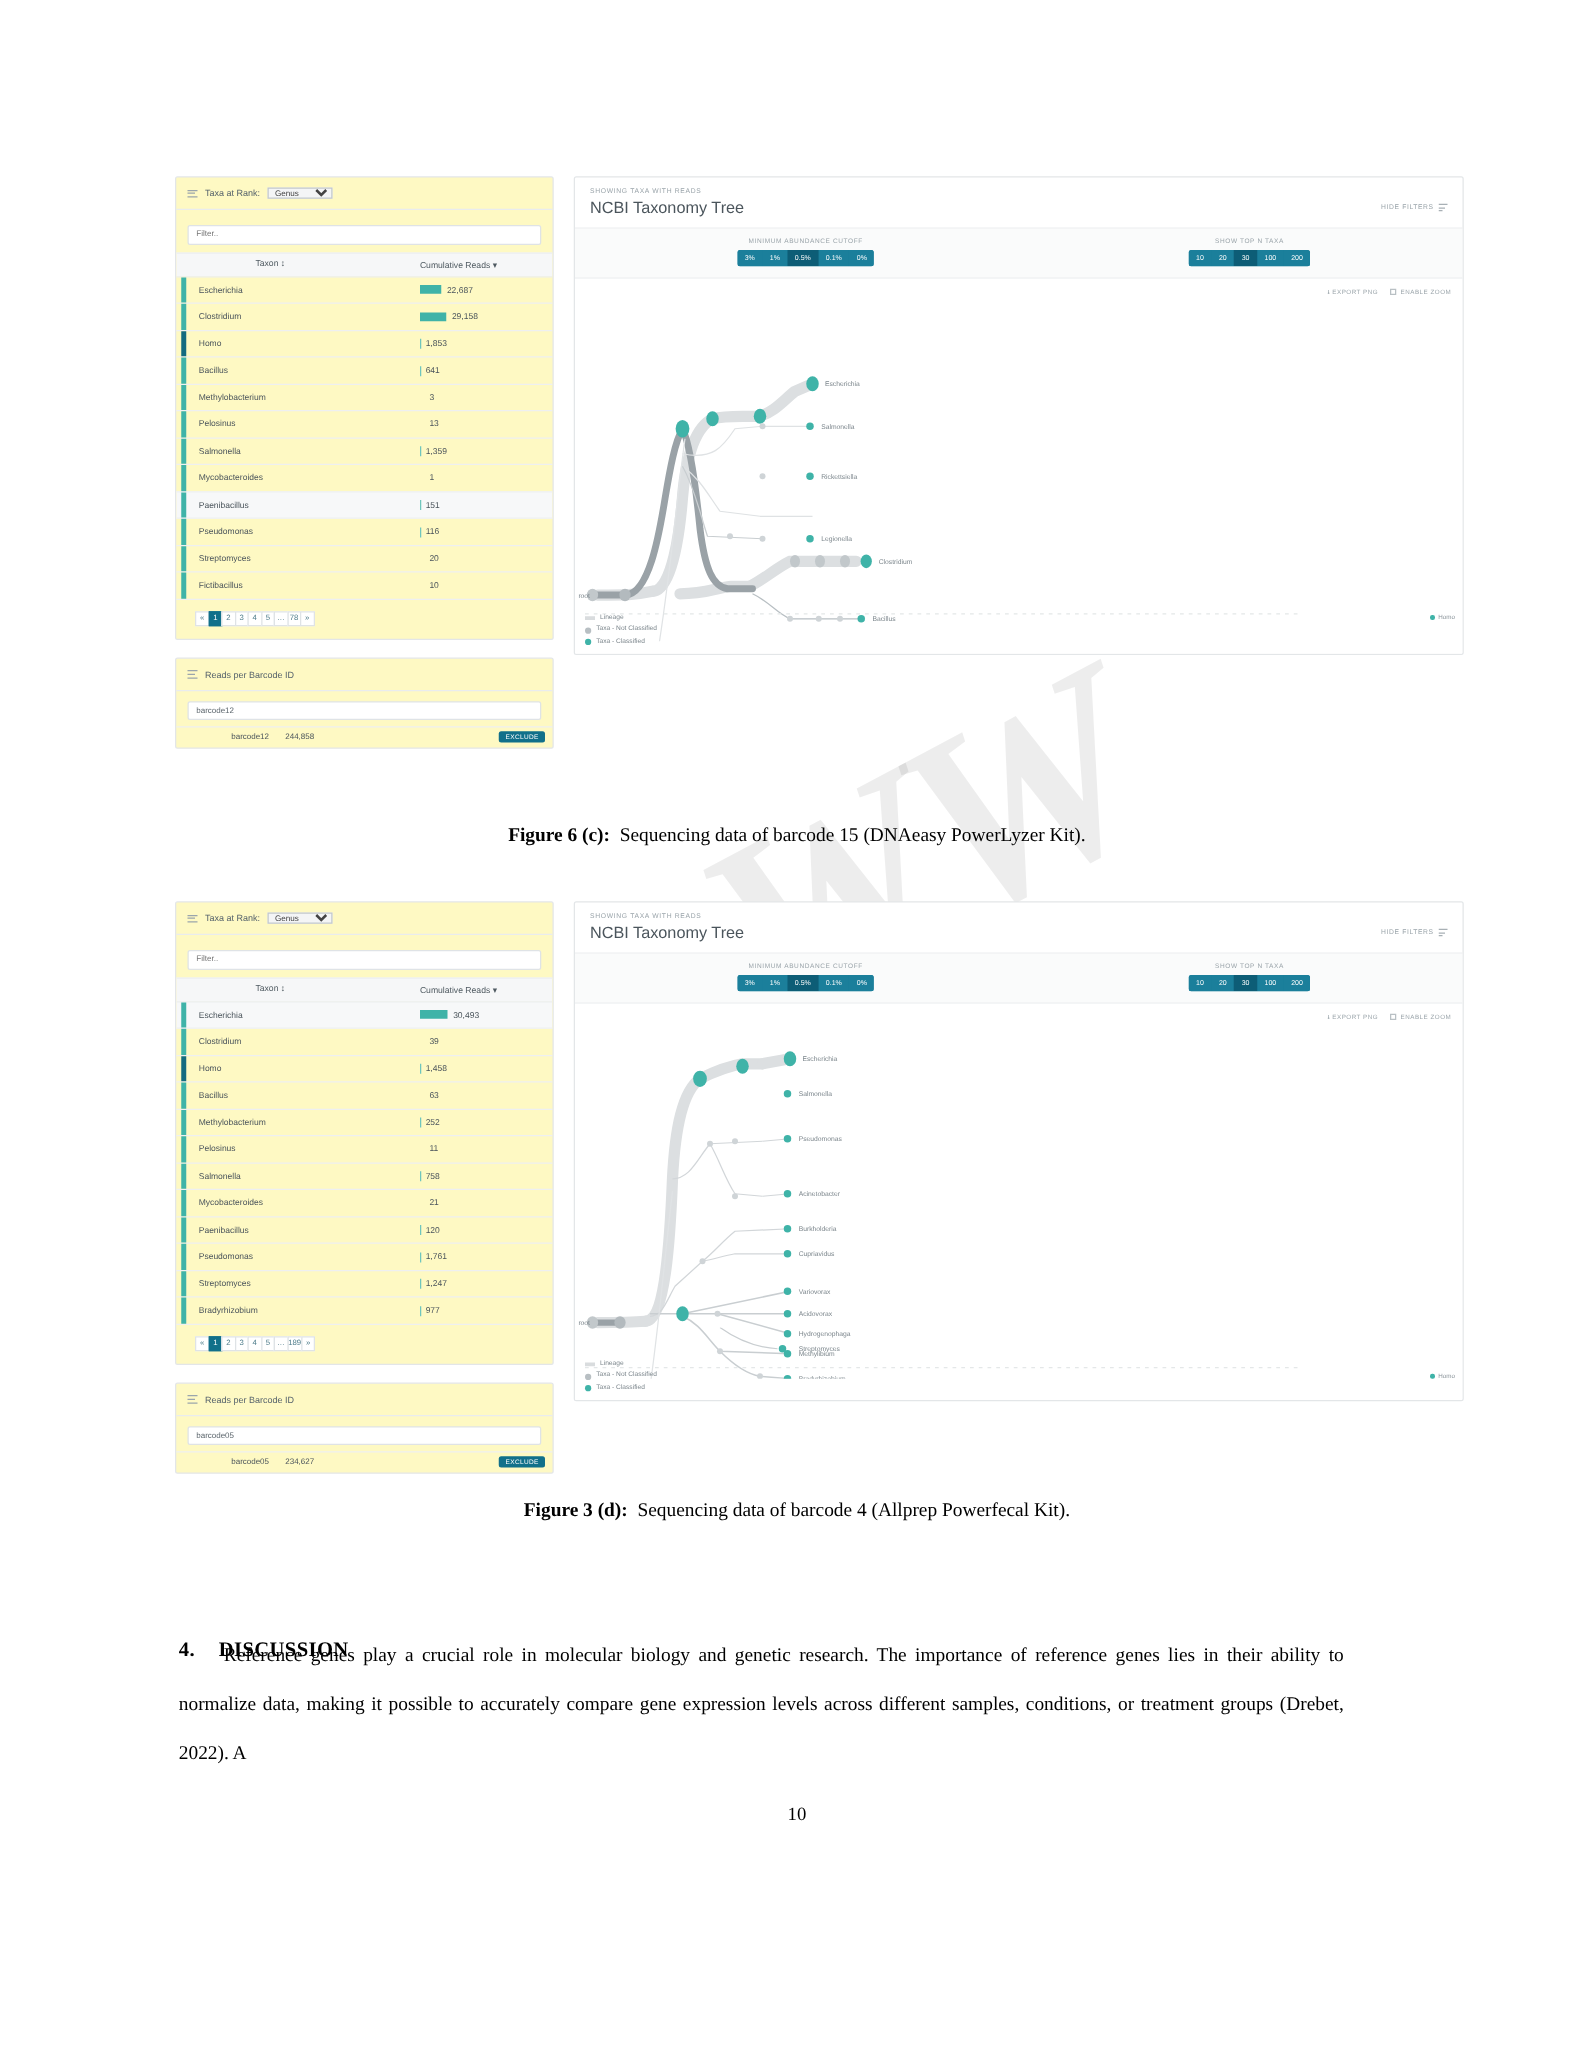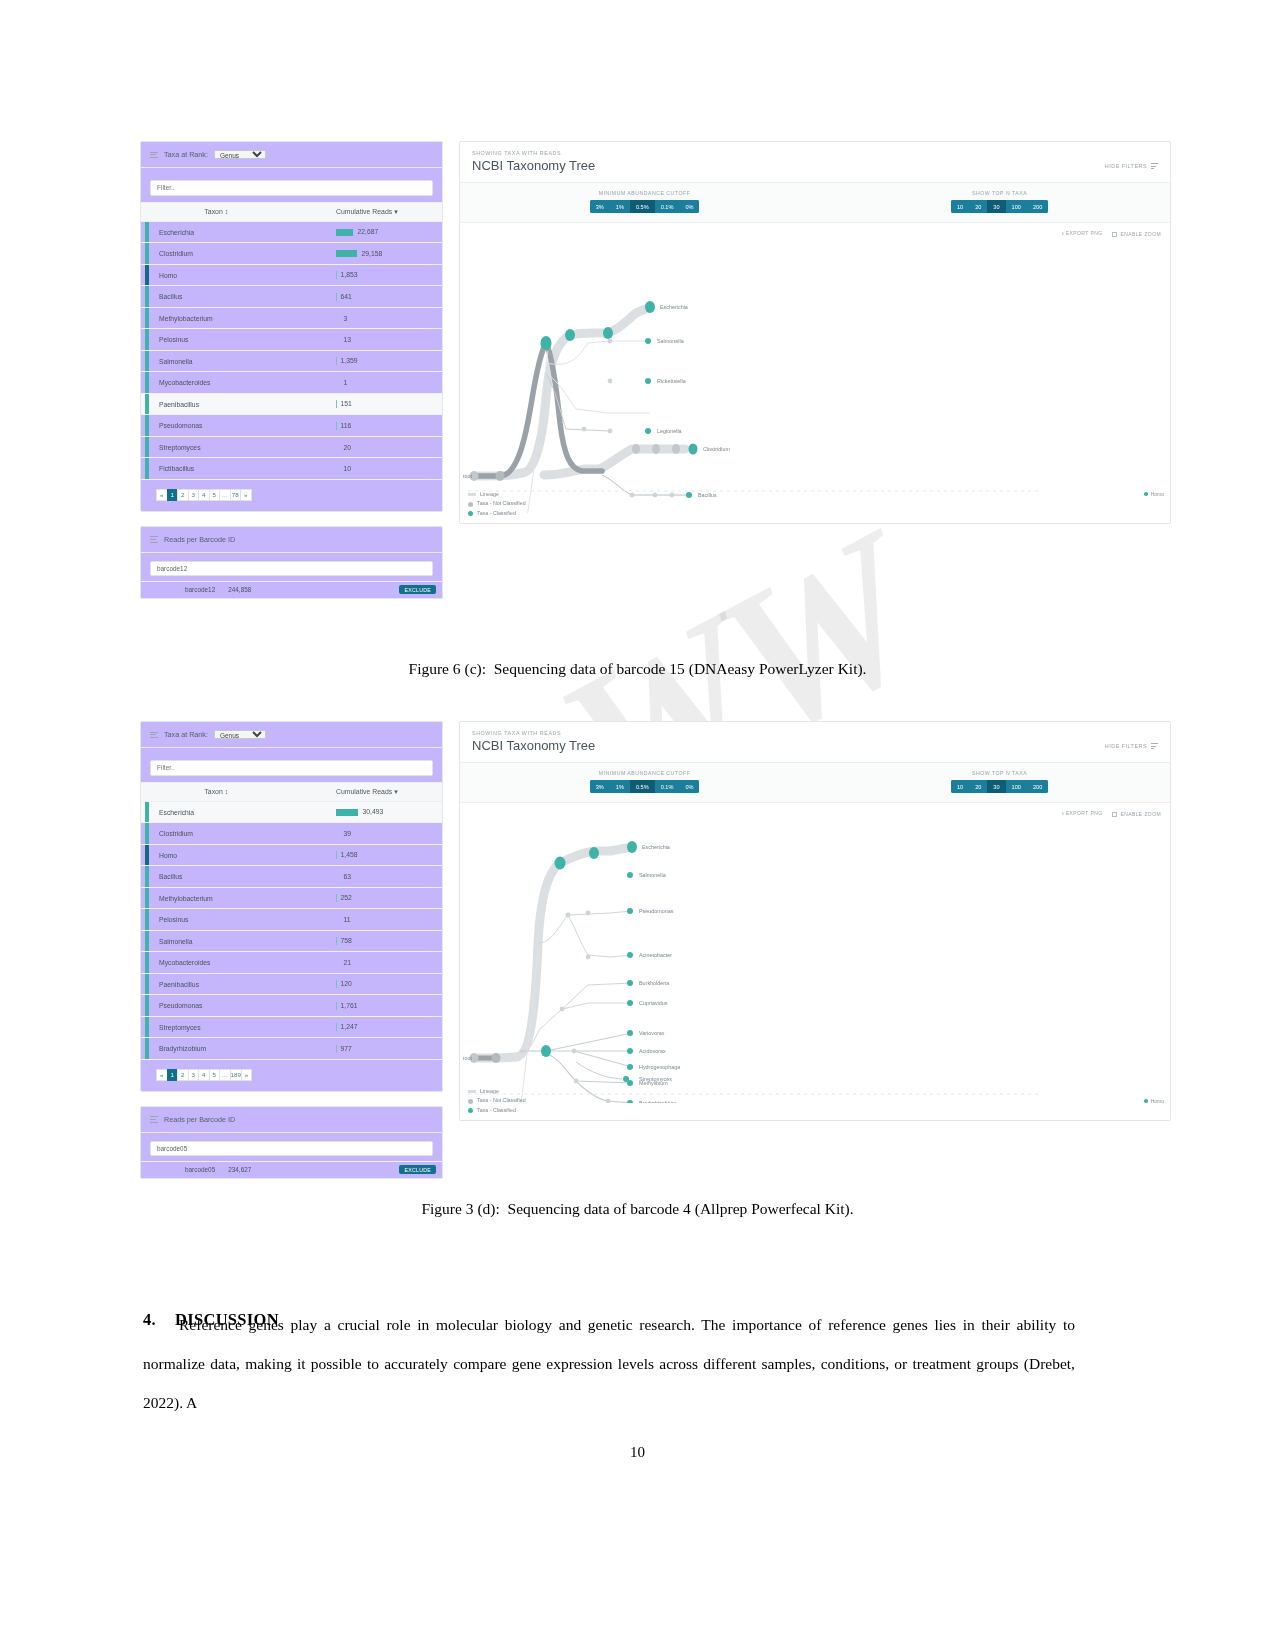--- a/index.html
+++ b/index.html
@@ -26,21 +26,21 @@
 
   
   .figure{ position:absolute; display:flex; gap:16px; }
   #fig-c{ left:140px; top:141px; }
   #fig-d{ left:140px; top:721px; }
 
   .panel-left{ width:303px; font-family:"Liberation Sans", sans-serif; }
   .panel-right{ width:712px; font-family:"Liberation Sans", sans-serif; }
 
   .card{
-    background:#c4b5fd; border:1px solid #e3e6e8;
+    background:#fef9c3; border:1px solid #e3e6e8;
     border-radius:2px; overflow:hidden;
   }
   .card + .card{ margin-top:14px; }
 
   .card-head{
     padding:8px 9px; border-bottom:1px solid #e9ecee;
     display:flex; align-items:center; gap:6px;
     font-size:7.2px; color:#55626b;
   }
   .hamburger{ display:inline-block; width:8px; }
@@ -173,21 +173,21 @@
     position:absolute; right:6px; bottom:26px; font-size:5px; color:#8b959b;
     display:flex; align-items:center; gap:3px;
   }
   .homo-tag .dot{ width:3.5px; height:3.5px; border-radius:50%; background:#3fb3a8; }
 
   
   .caption{
     position:absolute; width:1275px; text-align:center;
     font-size:15.5px; color:#000;
   }
-  .caption b{ font-weight:400; }
+  .caption b{ font-weight:700; }
   #cap-c{ top:660px; }
   #cap-d{ top:1200px; }
 
   .section-head{
     position:absolute; left:143px; top:1310px;
     font-size:16.5px; font-weight:700; letter-spacing:.3px;
   }
   .section-head .num{ display:inline-block; width:32px; }
 
   .para{

